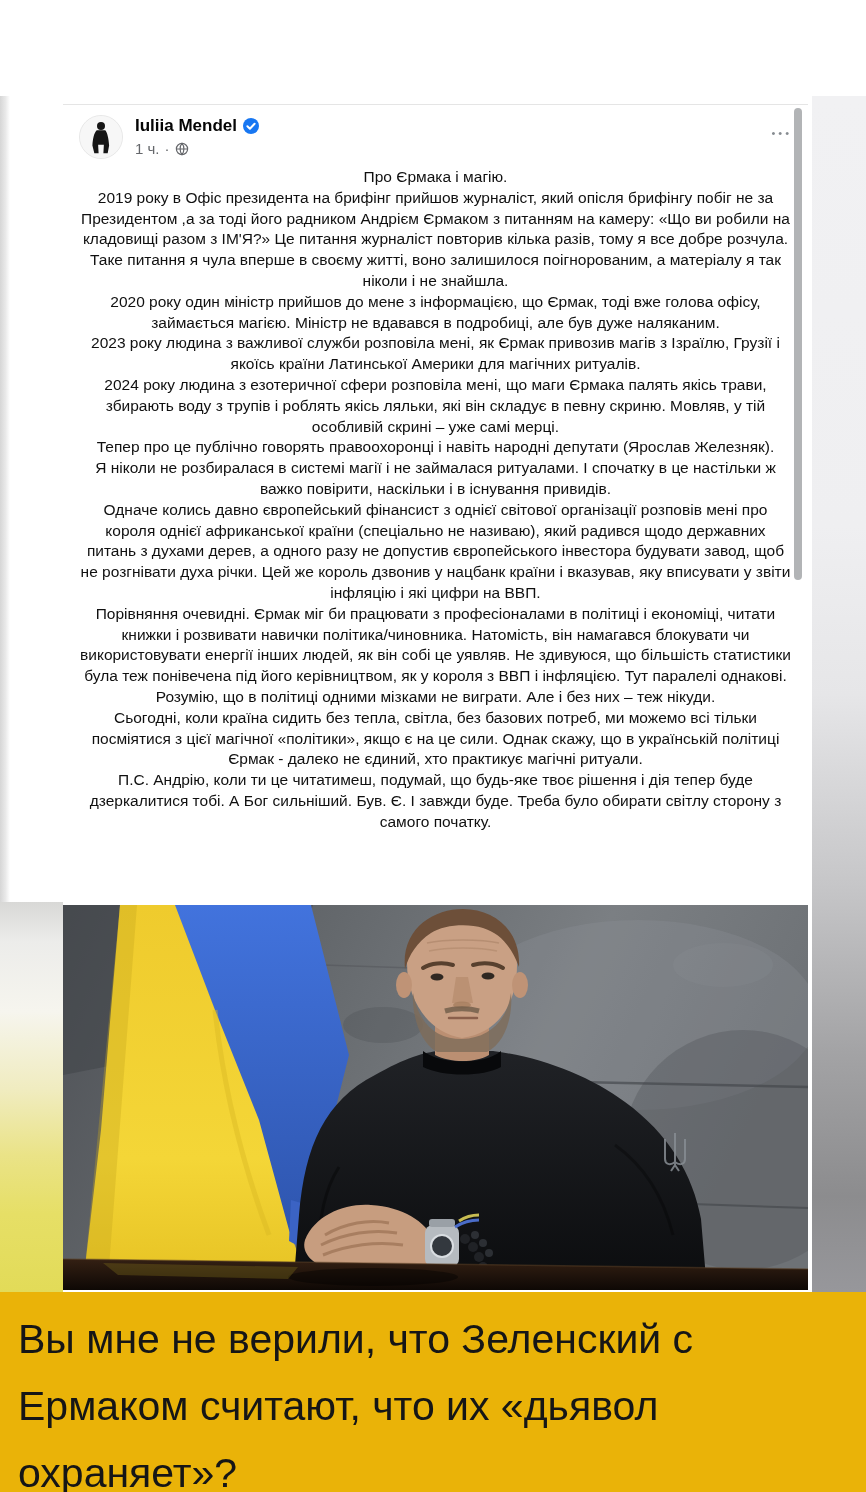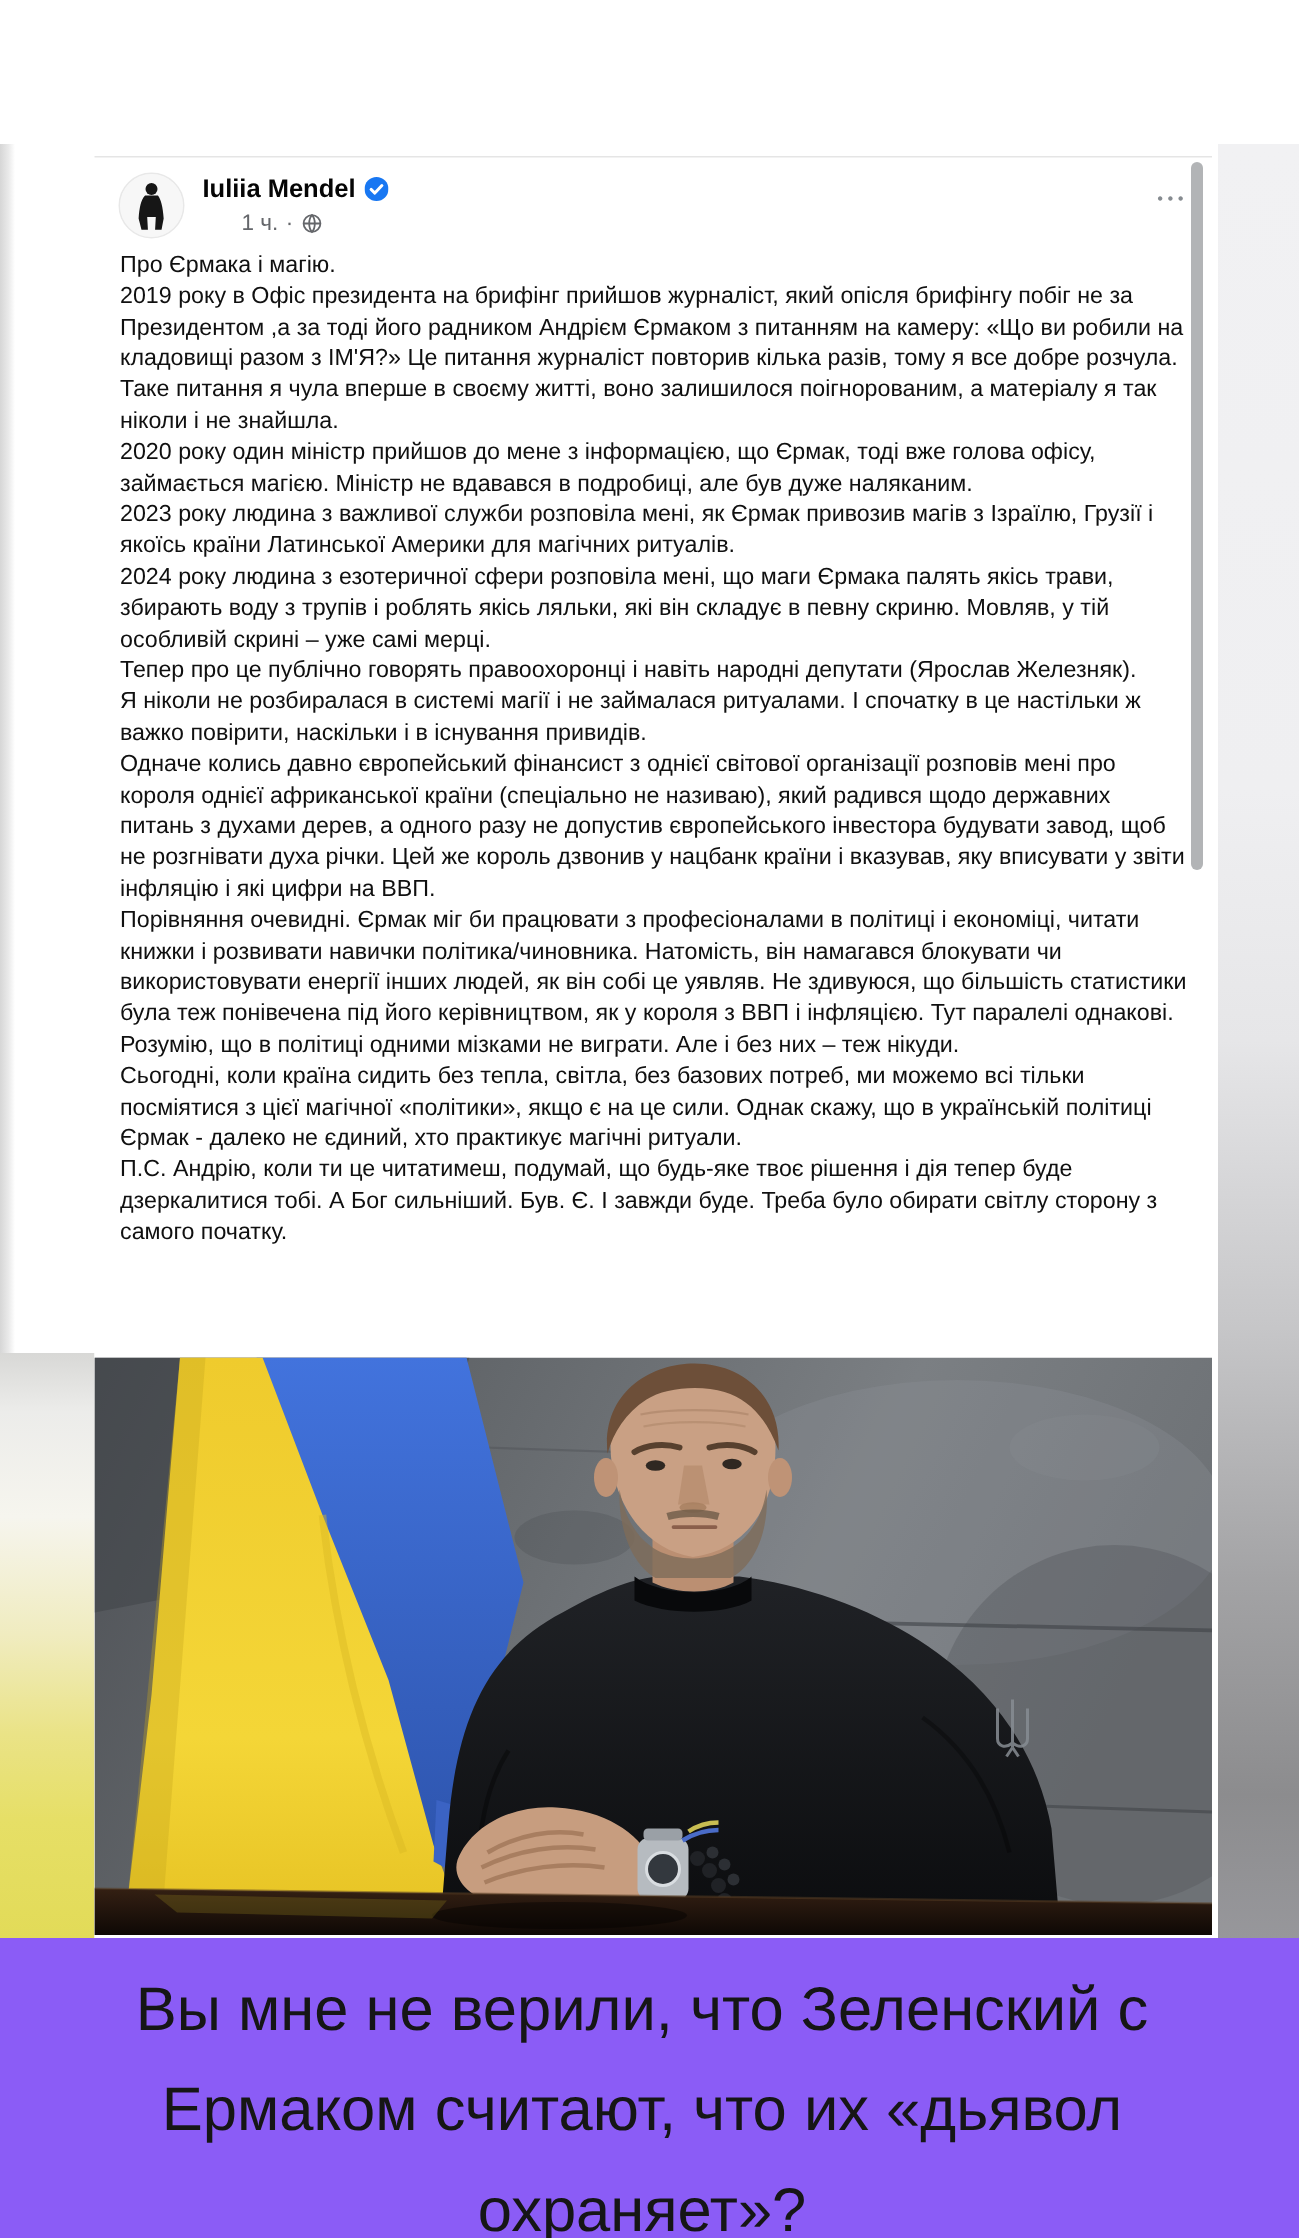--- a/index.html
+++ b/index.html
@@ -19,29 +19,29 @@
     background:linear-gradient(180deg,#f1f1f3 0%,#efeff1 36%,#e6e6e8 50%,#c6c6c8 66%,#a3a3a5 80%,#8c8c8e 92%,#97979b 100%);}
   .scrollbar{position:absolute;left:794px;top:12px;width:8px;height:472px;background:#b2b4b6;border-radius:4px;}
   
   .fb-card{position:absolute;left:63px;top:8px;width:745px;height:1188px;background:#fff;
            border-top:1px solid #e5e5e5;box-sizing:border-box;}
   .fb-avatar{position:absolute;left:16px;top:10px;width:44px;height:44px;border-radius:50%;
              overflow:hidden;border:1px solid #e8e8e8;box-sizing:border-box;background:#f7f7f7;}
   .fb-name-row{position:absolute;left:72px;top:11px;display:flex;align-items:center;gap:6px;}
   .fb-name{font-size:17px;font-weight:bold;color:#050505;}
   .fb-meta{position:absolute;left:72px;top:35px;display:flex;align-items:center;gap:5px;
-           font-size:15px;color:#65676b;margin-left:26px;}
+           font-size:15px;color:#65676b;}
   .fb-menu{position:absolute;right:16px;top:22px;font-size:11px;letter-spacing:3px;color:#868b90;}
   .fb-text{position:absolute;left:0;top:62px;width:745px;height:738px;box-sizing:border-box;
            padding:0 17px;overflow:hidden;font-size:15.5px;line-height:20.8px;color:#101010;
-           white-space:pre-line;}
+           white-space:pre-line;text-align:center;}
   .fb-photo{position:absolute;left:0;top:800px;width:745px;height:385px;}
   .fb-photo svg{display:block;}
   
-  .caption{position:absolute;left:0;top:1292px;width:866px;height:200px;background:#8b5cf6;text-align:center;}
+  .caption{position:absolute;left:0;top:1292px;width:866px;height:200px;background:#eab308;}
   .caption-text{position:absolute;left:18px;top:14px;width:820px;font-size:41px;line-height:67px;
                 color:#161616;white-space:pre-line;}
   .icon{display:inline-block;line-height:0;}
 </style>
 </head>
 <body>
 
 <div class="page">
 
 

